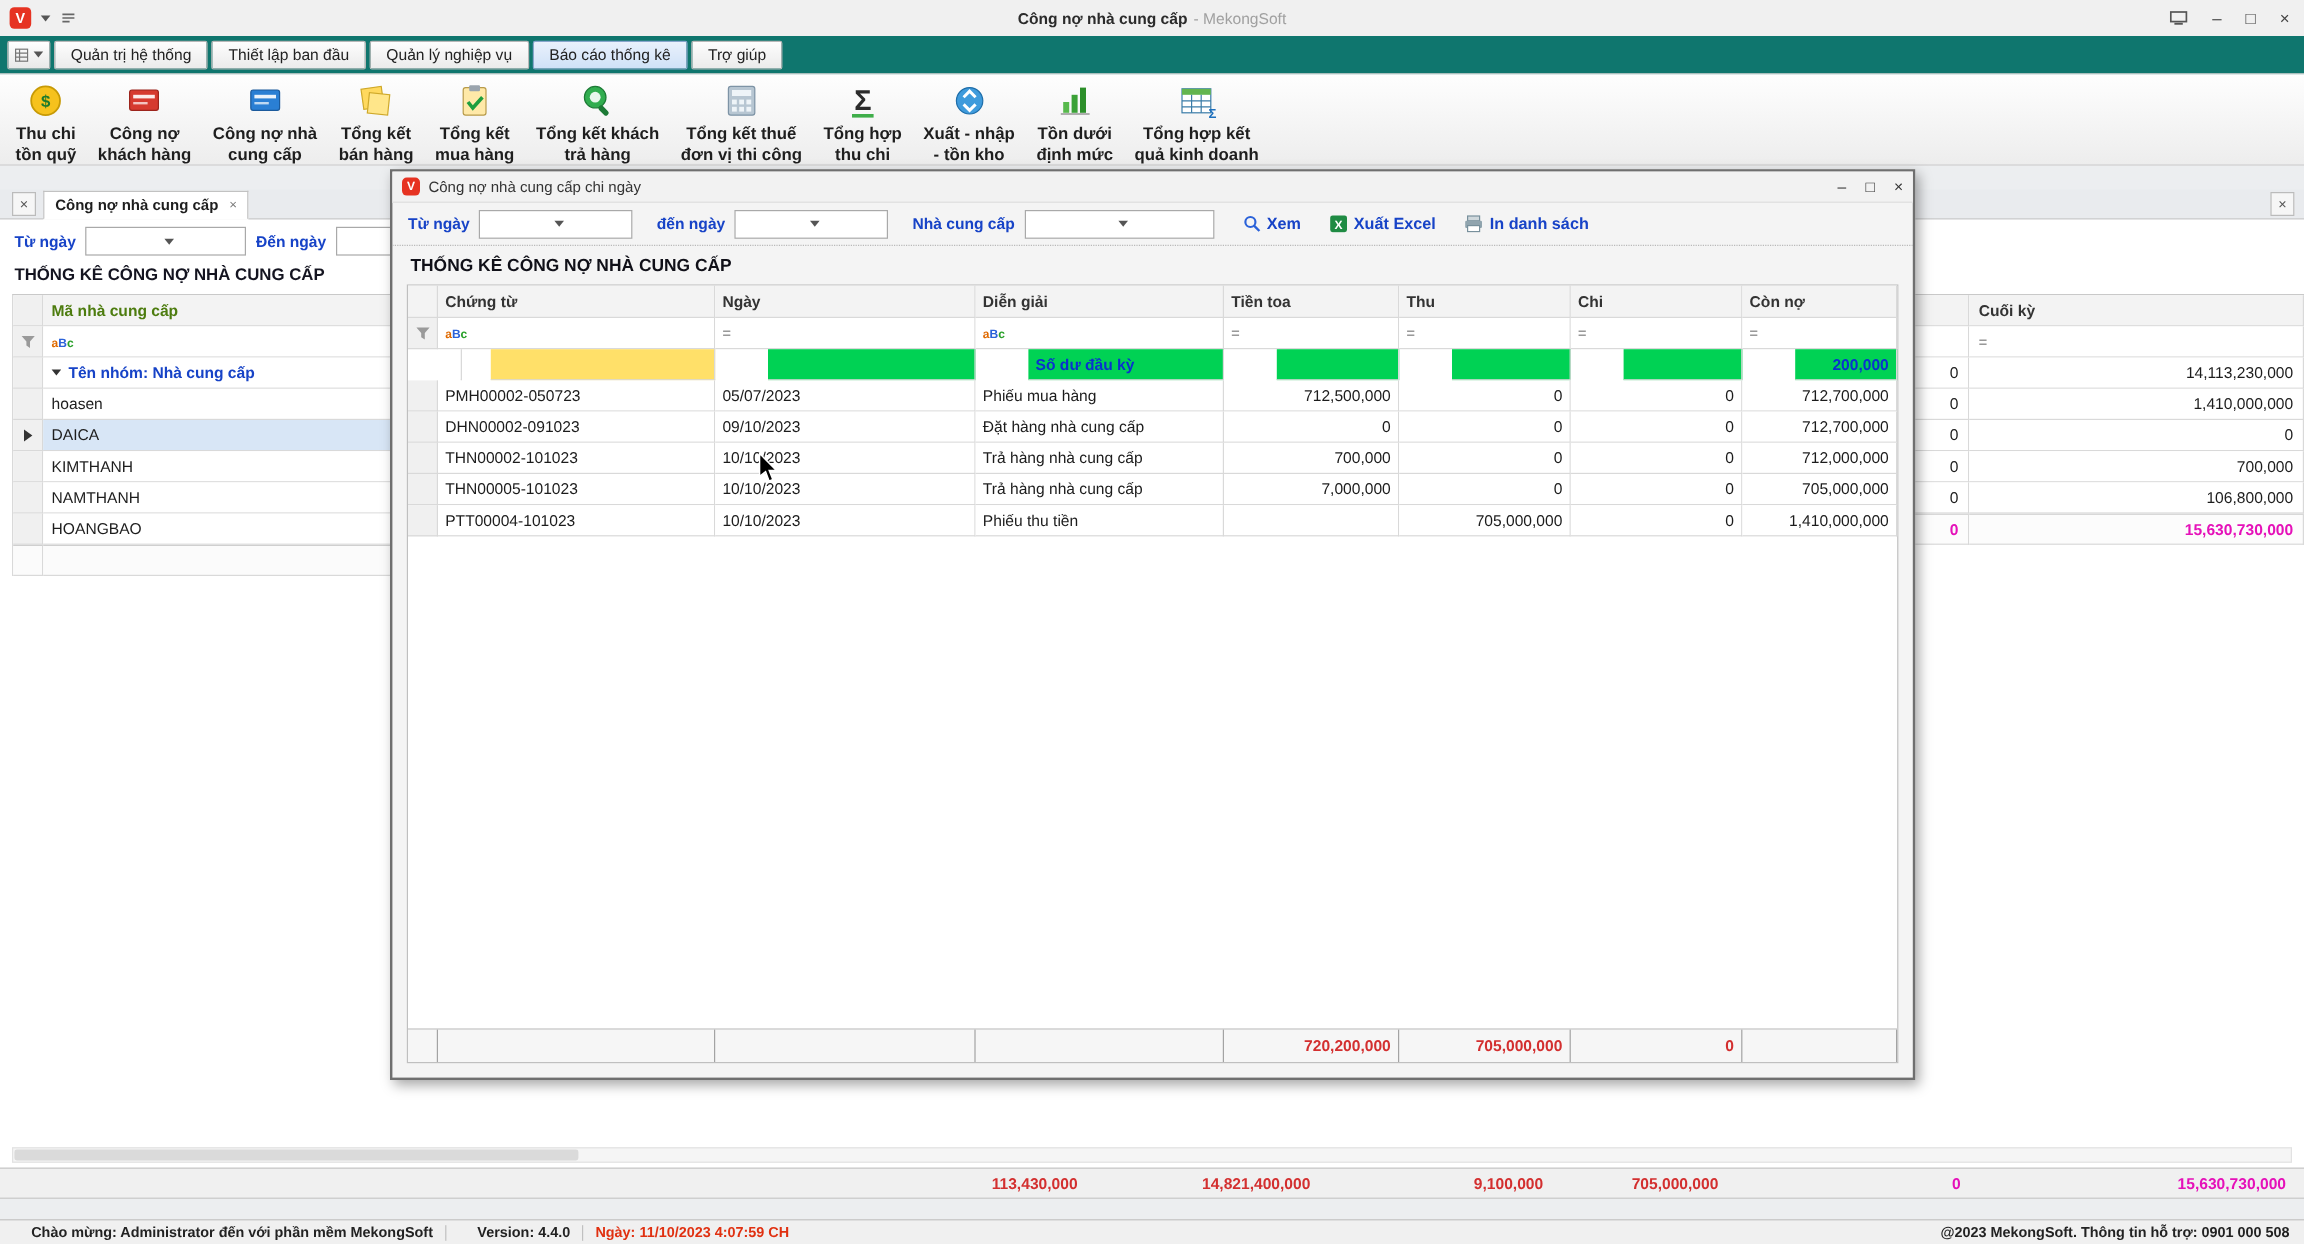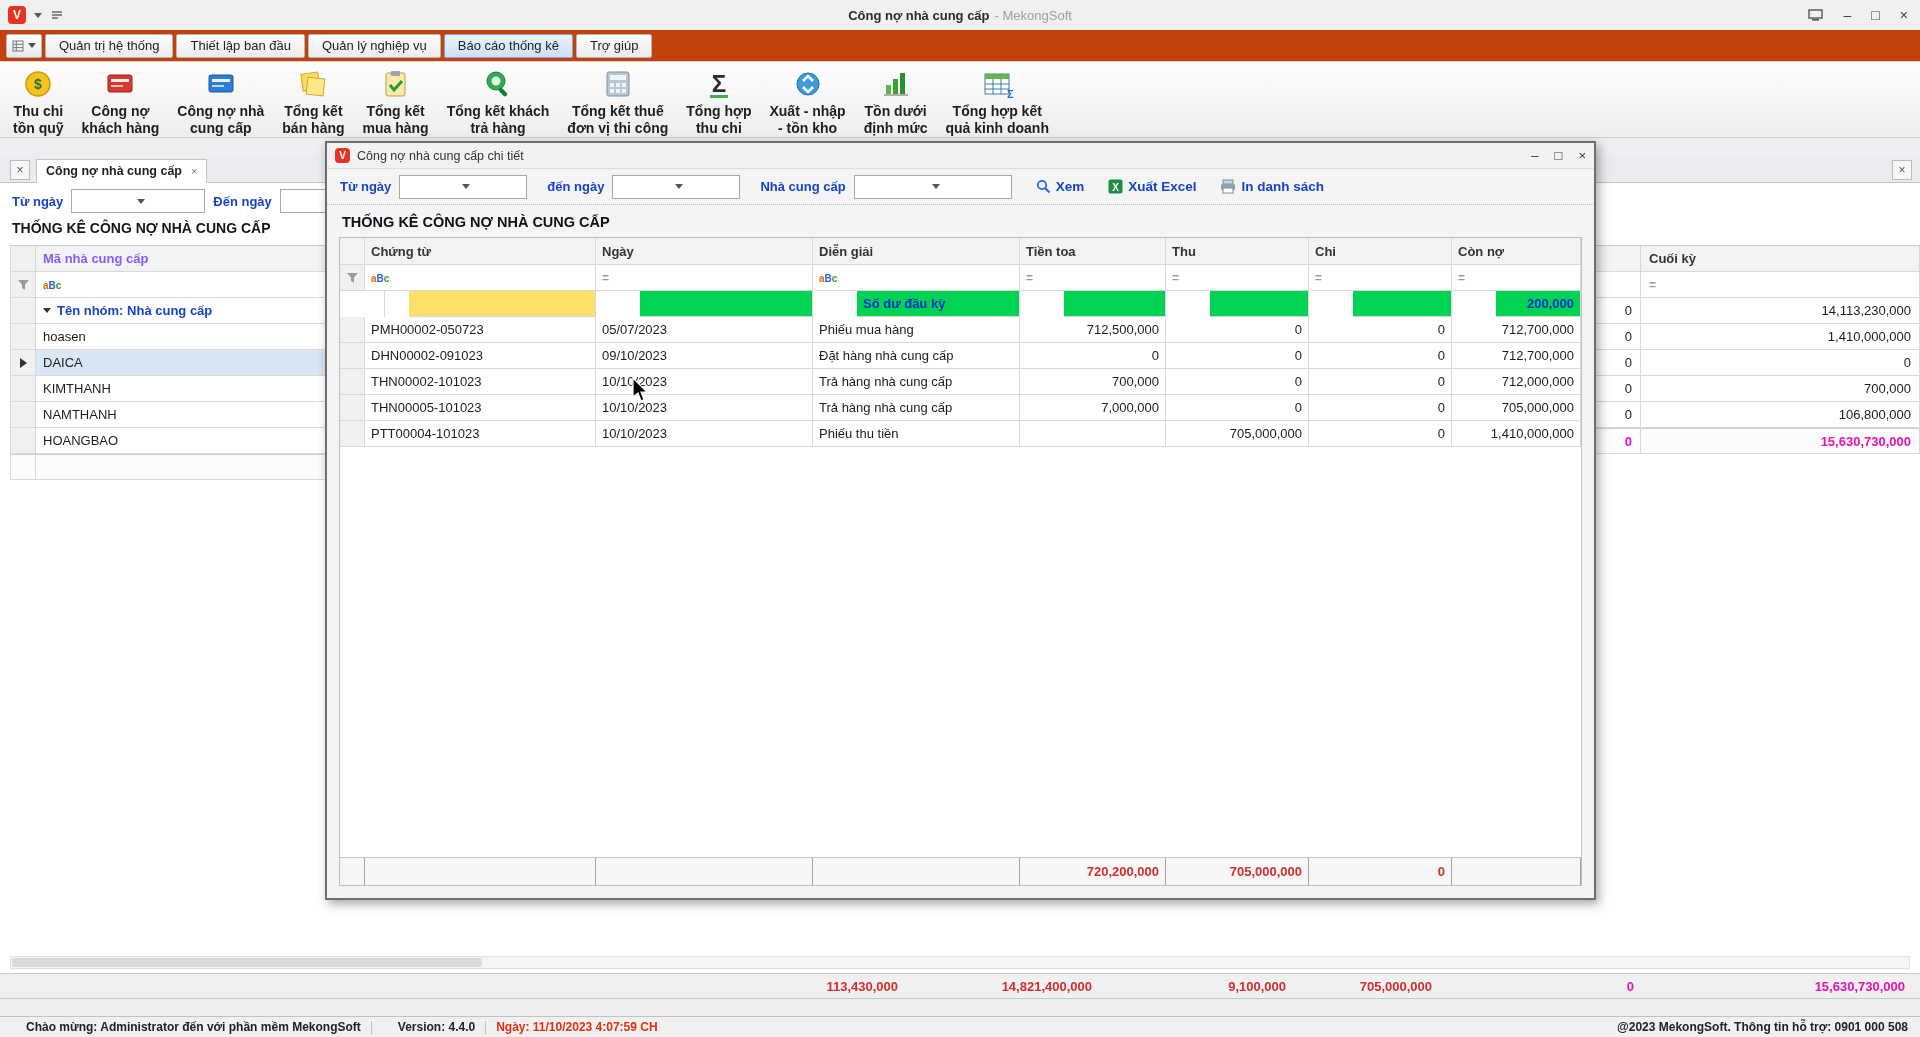--- a/index.html
+++ b/index.html
@@ -16,21 +16,21 @@
   .v-badge{width:18px;height:18px;border-radius:4px;background:#e63322;color:#fff;font-size:12px;font-weight:bold;display:flex;align-items:center;justify-content:center;}
   .tri-down{width:0;height:0;border-left:4px solid transparent;border-right:4px solid transparent;border-top:5px solid #555;display:inline-block;}
   .tri-right{width:0;height:0;border-top:5px solid transparent;border-bottom:5px solid transparent;border-left:7px solid #333;display:inline-block;}
   .tb-title{position:absolute;left:300px;right:300px;top:0;height:30px;display:flex;align-items:center;justify-content:center;gap:5px;font-size:13px;}
   .tb-title .t1{font-weight:bold;color:#2b2b2b;}
   .tb-title .t2{color:#a0a0a0;}
   .tb-right{position:absolute;right:12px;top:0;height:30px;display:flex;align-items:center;gap:20px;}
   .wbtn{font-size:14px;color:#444;line-height:1;}
 
   
-  .menubar{position:absolute;top:30px;left:0;right:0;height:32px;background:#c2410c;border-bottom:1px solid #d2d2d2;display:flex;align-items:center;padding-left:6px;gap:3px;}
+  .menubar{position:absolute;top:30px;left:0;right:0;height:32px;background:#0f766e;border-bottom:1px solid #d2d2d2;display:flex;align-items:center;padding-left:6px;gap:3px;}
   .menu-launcher{width:36px;height:24px;border:1px solid #b8b8b8;border-radius:2px;background:linear-gradient(#fff,#e8e8e8);display:flex;align-items:center;justify-content:center;gap:4px;}
   .menu-tab{height:24px;padding:0 13px;border:1px solid #b8b8b8;border-radius:2px;background:linear-gradient(#fdfdfd,#ebebeb);display:flex;align-items:center;font-size:13px;color:#222;}
   .menu-tab.active{background:linear-gradient(#e9f1fc,#cfe1f7);border-color:#88a6cc;}
 
   
   .ribbon{position:absolute;top:62px;left:0;right:0;height:76px;background:linear-gradient(#fefefe,#ededed);border-bottom:1px solid #cfcfcf;display:flex;align-items:flex-start;padding:3px 4px 0;}
   .rb-item{height:70px;padding:2px 9px;display:flex;flex-direction:column;align-items:center;gap:2px;border-radius:3px;}
   .rb-ico{height:36px;display:flex;align-items:center;}
   .rb-label{font-size:14px;font-weight:bold;color:#1e1e1e;text-align:center;line-height:1.18;white-space:pre-line;}
 
@@ -51,21 +51,21 @@
   .combo-arrow{width:18px;min-width:18px;height:100%;display:flex;align-items:center;justify-content:center;}
   .w134{width:134px;} .w150{width:150px;} .w128{width:128px;} .w158{width:158px;}
   .bg-heading{position:absolute;top:37px;left:12px;font-size:14px;font-weight:bold;color:#141420;}
 
   
   .lgrid{position:absolute;top:62px;left:10px;width:440px;border-left:1px solid var(--grid-line);border-top:1px solid #c9c9c9;}
   .lg-row{display:flex;height:26px;}
   .lg-row > div{border-right:1px solid var(--grid-line);border-bottom:1px solid var(--grid-line);}
   .lg-gutter{width:25px;min-width:25px;background:var(--gutter-bg);display:flex;align-items:center;justify-content:center;}
   .lg-cell{flex:1;display:flex;align-items:center;padding:0 7px;font-size:13px;color:#1d1d1d;background:#fff;overflow:hidden;white-space:nowrap;}
-  .lg-head .lg-cell{background:var(--head-bg);font-weight:bold;color:#8b5cf6;}
+  .lg-head .lg-cell{background:var(--head-bg);font-weight:bold;color:#4d7c0f;}
   .lg-group .lg-cell{color:var(--blue);font-weight:bold;gap:6px;}
   .lg-row.sel .lg-cell{background:#d8e6f6;}
   .lg-total > div{background:#fbfbfb;border-top:1px solid #cfcfcf;}
 
   
   .rgrid{position:absolute;top:62px;left:1480px;width:440px;border-top:1px solid #c9c9c9;}
   .rg-row{display:flex;height:26px;}
   .rg-row > div{border-right:1px solid var(--grid-line);border-bottom:1px solid var(--grid-line);display:flex;align-items:center;padding:0 8px;font-size:13px;color:#1d1d1d;background:#fff;overflow:hidden;white-space:nowrap;}
   .rg-c1{width:161px;min-width:161px;}
   .rg-c2{flex:1;}
@@ -435,21 +435,21 @@
   <div class="statusbar">
     <span class="sb-item sb-sep">Chào mừng: Administrator đến với phần mềm MekongSoft</span>
     <span class="sb-item sb-sep">Version: 4.4.0</span>
     <span class="sb-item sb-date">Ngày: 11/10/2023 4:07:59 CH</span>
     <span class="sb-right">@2023 MekongSoft. Thông tin hỗ trợ: 0901 000 508</span>
   </div>
 
   <div class="modal">
     <div class="modal-titlebar">
       <div class="v-badge" style="width:15px;height:15px;font-size:10px;">V</div>
-      <span class="modal-title">Công nợ nhà cung cấp chi tiết</span>
+      <span class="modal-title">Công nợ nhà cung cấp chi ngày</span>
       <div class="modal-controls">
         <span>–</span>
         <span>□</span>
         <span>×</span>
       </div>
     </div>
 
     <div class="modal-filter">
       <span class="f-label">Từ ngày</span>
       <div class="combo w128">

